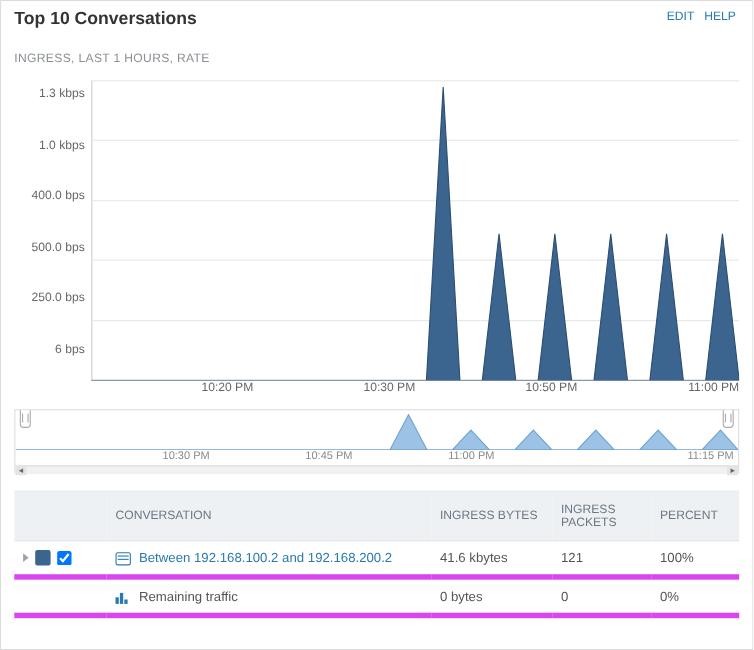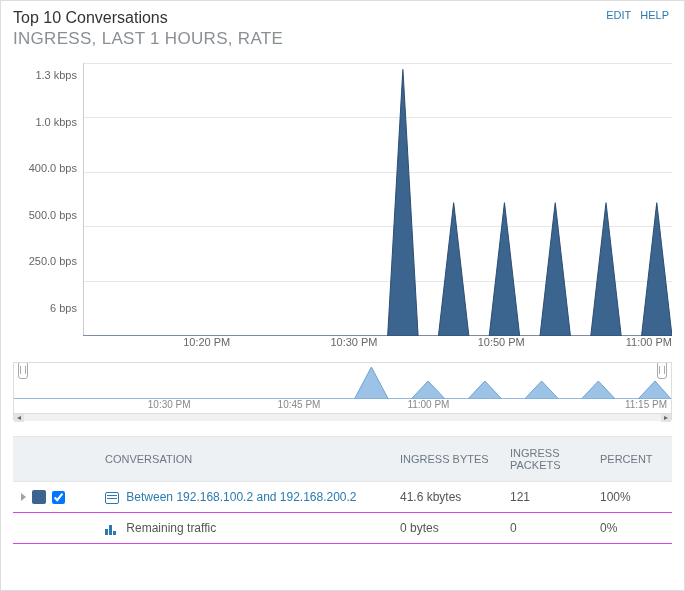--- a/index.html
+++ b/index.html
@@ -1,20 +1,20 @@
 <!DOCTYPE html>
 <html><head>
 <meta charset="utf-8">
 <style>
   *{box-sizing:border-box;margin:0;padding:0}
   body{font-family:Arial,Helvetica,sans-serif;font-size:12px;color:#444;background:#fff}
   .widget{width:685px;height:591px;border:1px solid #ddd;display:flex;flex-direction:column}
   .hdr{padding:8px 12px 4px 12px;display:flex;justify-content:space-between;align-items:flex-start}
-  .title{font-size:16px;font-weight:normal;color:#333}
-  .sub{font-size:17px;color:#8a8f94;letter-spacing:.3px;margin-top:2px}
+  .title{font-size:16px;font-weight:bold;color:#333}
+  .sub{font-size:11px;color:#8a8f94;letter-spacing:.3px;margin-top:20px}
   .actions{font-size:11px}
   .actions span{color:#2a7ab0;cursor:pointer;padding:0 3px}
   .chart-wrap{padding:10px 12px 0 12px;flex:0 0 auto}
   .main-chart{height:273px;position:relative;display:flex}
   .ylabels{width:70px;display:flex;flex-direction:column;justify-content:space-between;padding:6px 6px 22px 0;text-align:right;font-size:11px;color:#666}
   .plot{flex:1;position:relative}
   .grid{position:absolute;inset:0;border:1px solid #ccc;border-top:none;border-right:none}
   .gline{position:absolute;left:0;right:0;border-top:1px solid #e6e6e6}
   .xlabels{height:20px;display:flex;font-size:11px;color:#666;margin-left:70px}
   .xlabels span{flex:1;text-align:right}
@@ -26,21 +26,21 @@
   .mini-scroll{height:8px;background:#f1f1f1;border-top:1px solid #ddd;position:relative}
   .mini-scroll .lbtn,.mini-scroll .rbtn{position:absolute;top:0;width:10px;height:8px;background:#e4e4e4;font-size:8px;line-height:8px;text-align:center;color:#666;cursor:pointer}
   .mini-scroll .lbtn{left:0}.mini-scroll .rbtn{right:0}
   .handle{position:absolute;top:-2px;width:10px;height:18px;border:1px solid #aaa;border-radius:3px;background:#fff;cursor:ew-resize;display:flex;align-items:center;justify-content:center}
   .handle::after{content:"";width:4px;height:8px;border-left:1px solid #aaa;border-right:1px solid #aaa}
   .handle.l{left:4px}.handle.r{right:4px}
   .table-wrap{margin:16px 12px 8px 12px;border-top:1px solid #e3e6e8}
   table{width:100%;border-collapse:collapse;font-size:12px}
   thead th{background:#eef1f3;color:#6c7884;font-weight:normal;font-size:11px;text-align:left;padding:10px 8px;border-bottom:1px solid #e3e6e8}
   thead th:first-child{width:84px}
-  tbody td{padding:8px;border-bottom:1px solid #d946ef;vertical-align:middle;color:#555}
+  tbody td{padding:8px;border-bottom:5px solid #d946ef;vertical-align:middle;color:#555}
   .row-icons{display:flex;align-items:center;gap:6px}
   .expand{width:0;height:0;border-top:4px solid transparent;border-bottom:4px solid transparent;border-left:5px solid #9aa4ad;cursor:pointer}
   .swatch{width:14px;height:14px;background:#3b648f;border-radius:2px}
   .cb{width:13px;height:13px;cursor:pointer}
   .conv-link{color:#2a7ab0;cursor:pointer}
   .tiny-icon{display:inline-block;width:14px;height:12px;margin-right:4px;vertical-align:middle}
   .tiny-icon.chat{border:1px solid #2a7ab0;border-radius:2px;position:relative}
   .tiny-icon.chat::before{content:"";position:absolute;left:1px;right:1px;top:2px;border-top:1px solid #2a7ab0}
   .tiny-icon.chat::after{content:"";position:absolute;left:1px;right:1px;top:5px;border-top:1px solid #2a7ab0}
   .tiny-icon.bars{position:relative}

